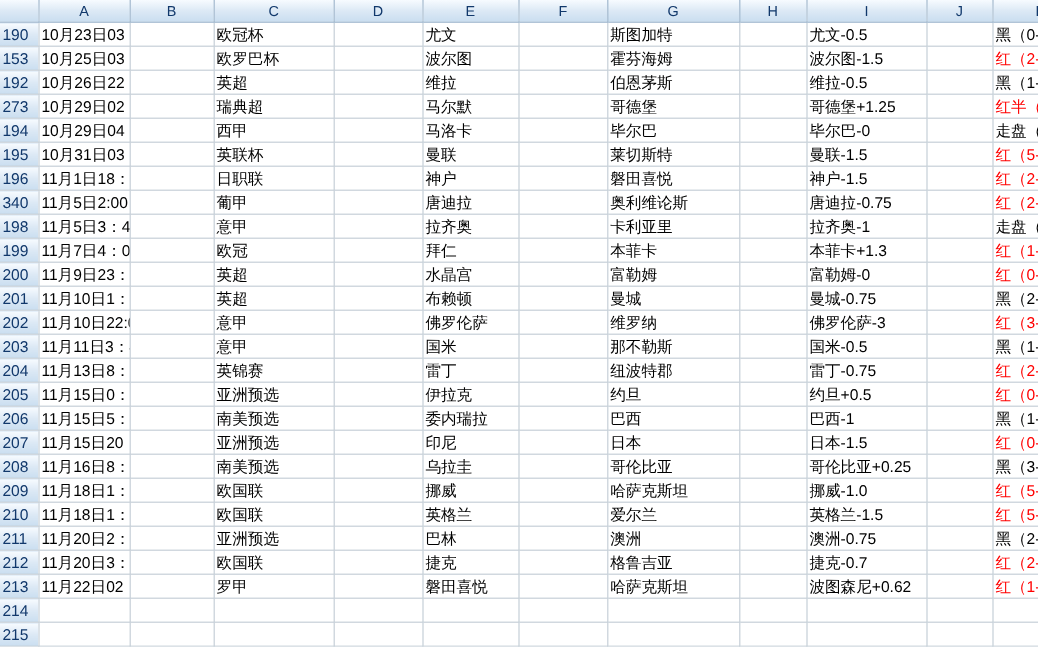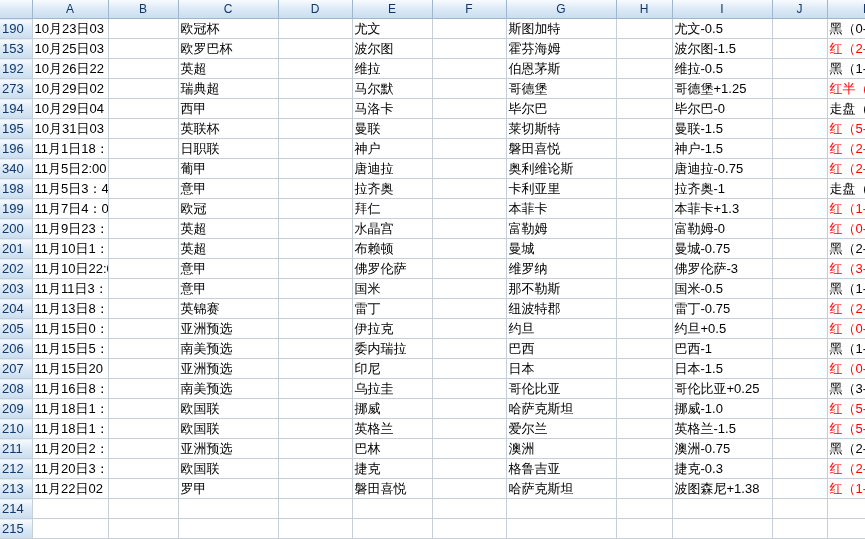--- a/index.html
+++ b/index.html
@@ -426,35 +426,35 @@
         <tr>
           <td class="rowhdr">212</td>
           <td class="txt cjk blk">11月20日3：45</td>
           <td class="txt cjk blk"></td>
           <td class="txt cjk blk">欧国联</td>
           <td class="txt cjk blk"></td>
           <td class="txt cjk blk">捷克</td>
           <td class="txt cjk blk"></td>
           <td class="txt cjk blk">格鲁吉亚</td>
           <td class="txt cjk blk"></td>
-          <td class="txt cjk blk">捷克-0.3</td>
+          <td class="txt cjk blk">捷克-0.7</td>
           <td class="txt cjk blk"></td>
           <td class="txt cjk red">红（2-1）</td>
         </tr>
         <tr>
           <td class="rowhdr">213</td>
           <td class="txt cjk blk">11月22日02：00</td>
           <td class="txt cjk blk"></td>
           <td class="txt cjk blk">罗甲</td>
           <td class="txt cjk blk"></td>
           <td class="txt cjk blk">磐田喜悦</td>
           <td class="txt cjk blk"></td>
           <td class="txt cjk blk">哈萨克斯坦</td>
           <td class="txt cjk blk"></td>
-          <td class="txt cjk blk">波图森尼+1.38</td>
+          <td class="txt cjk blk">波图森尼+0.62</td>
           <td class="txt cjk blk"></td>
           <td class="txt cjk red">红（1-0）</td>
         </tr>
         <tr>
           <td class="rowhdr">214</td>
           <td class="txt cjk blk"></td>
           <td class="txt cjk blk"></td>
           <td class="txt cjk blk"></td>
           <td class="txt cjk blk"></td>
           <td class="txt cjk blk"></td>

